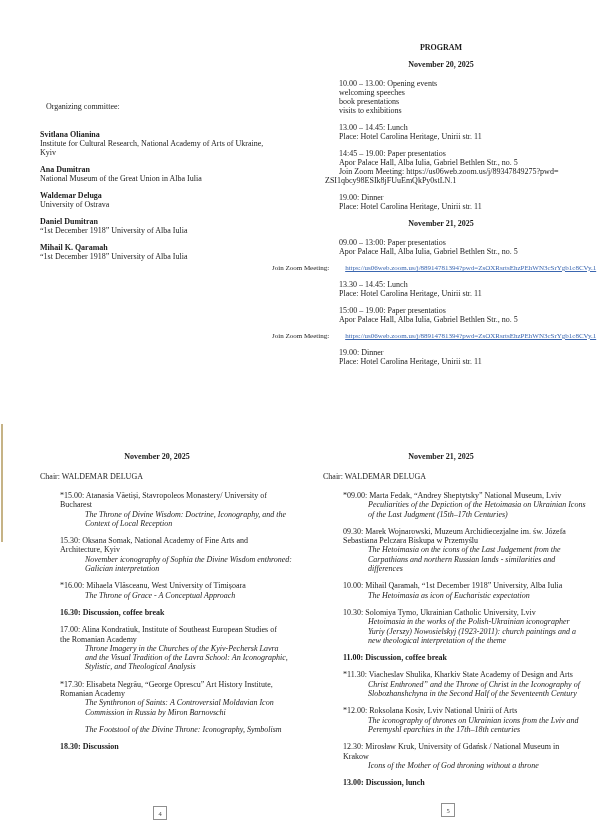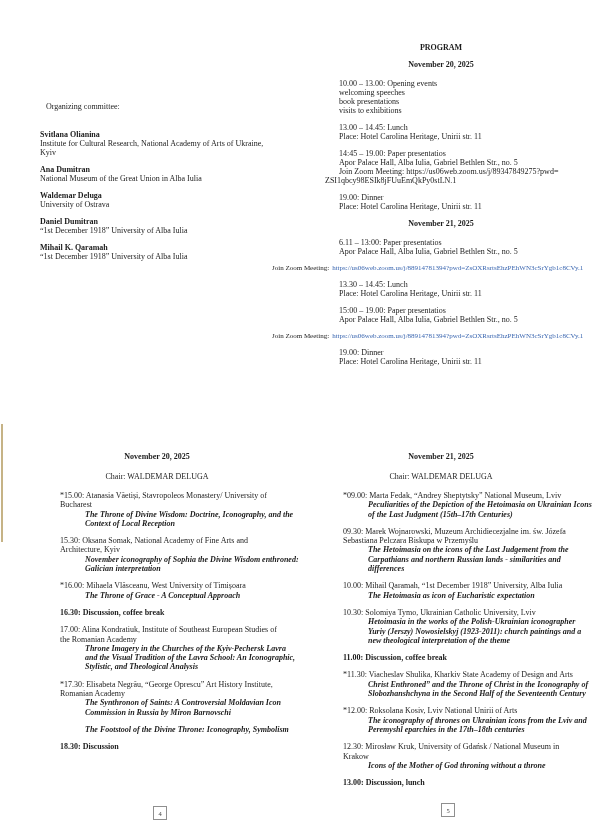--- a/index.html
+++ b/index.html
@@ -5,36 +5,36 @@
   html,body{margin:0;padding:0;}
   body{
     width:611px;height:840px;position:relative;overflow:hidden;
     background:#ffffff;color:var(--text,#1c1c1c);
     font-family:"Liberation Serif","DejaVu Serif",serif;
     font-size:8px;
   }
   .abs{position:absolute;}
   .line{line-height:9px;white-space:nowrap;}
   .bold{font-weight:bold;}
-  .ital{font-style:italic;font-weight:bold;}
+  .ital{font-style:italic;}
   
   .cheading{margin-bottom:19px;padding-left:6px;}
   .cmember{margin-bottom:8px;}
   
   .pcol{width:204px;}
   .ptitle{text-align:center;font-weight:bold;line-height:9px;margin-bottom:8px;white-space:nowrap;}
   .pheader{text-align:center;font-weight:bold;line-height:9px;margin:4px 0 10px;white-space:nowrap;}
   .pblock{margin-bottom:8px;}
   .pline{line-height:9px;white-space:nowrap;}
   .pline[data-v="outdent"]{margin-left:-14px;}
   .zoomline{font-size:7px;line-height:8px;margin:3px 0 2px -67px;white-space:nowrap;}
-  .zlink{color:var(--link,#3a66b0);margin-left:3px;cursor:pointer;}
+  .zlink{color:var(--link,#3a66b0);text-decoration:underline;margin-left:16px;cursor:pointer;}
   
   .s-date{text-align:center;font-weight:bold;line-height:9px;margin-bottom:11px;white-space:nowrap;}
-  .s-chair{text-align:center;line-height:9px;margin-bottom:10px;white-space:nowrap;}
+  .s-chair{text-align:left;line-height:9px;margin-bottom:10px;white-space:nowrap;}
   .entry{margin-bottom:8px;margin-left:20px;}
   .s-line{line-height:9.3px;}
   .ind{margin-left:25px;}
   
   .pagebox{
     position:absolute;width:14px;height:14px;box-sizing:border-box;
     border:1px solid var(--page_box_border,#8f8f8f);
     display:flex;align-items:center;justify-content:center;
     font-size:6.5px;color:#444;background:#fff;
   }
@@ -151,21 +151,21 @@
           </div>
       </div>
 
       <div>
         <div class="pheader">November 21, 2025</div>
         <div>
 
             <div class="pblock">
               <div>
 
-                  <div class="pline">6.11 – 13:00: Paper presentatios</div>
+                  <div class="pline">09.00 – 13:00: Paper presentatios</div>
 
                   <div class="pline">Apor Palace Hall, Alba Iulia, Gabriel Bethlen Str., no. 5</div>
                 </div>
 
             </div>
 
             <div class="pblock">
               <div>
                 
               </div>

